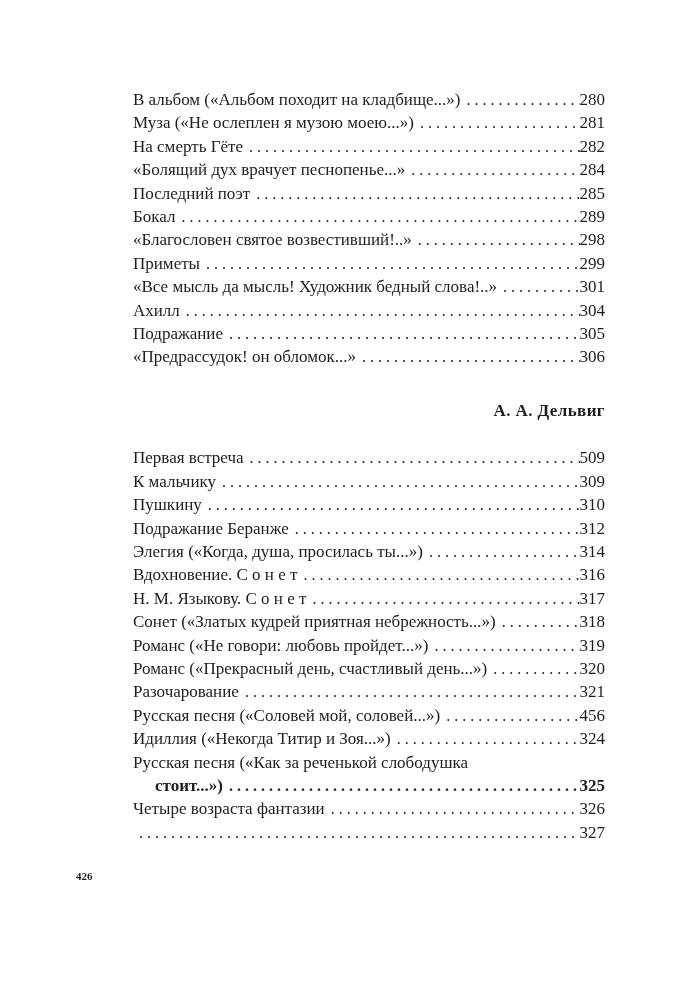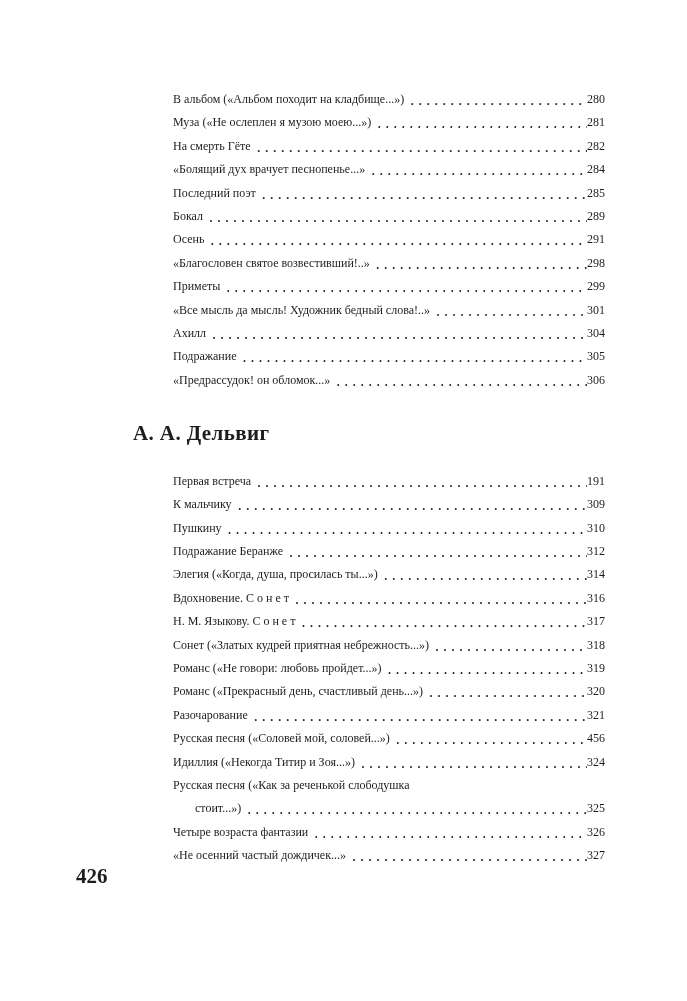--- a/index.html
+++ b/index.html
@@ -19,55 +19,54 @@
   }
   .content {
     position: absolute;
     left: 133px;
     top: 88px;
     width: 472px;
   }
   .toc-row {
     display: flex;
     align-items: flex-start;
-    font-size: 12px;
+    font-size: 17px;
     line-height: 23.4px;
     white-space: nowrap;
-    margin-left: 40px;
   }
   .toc-title { white-space: pre; }
-  .toc-cont { padding-left: 22px; }
+  .toc-cont { padding-left: 22px; font-weight: bold; }
   .toc-dots {
     flex: 1 1 0;
     overflow: hidden;
     white-space: nowrap;
     min-width: 0;
     padding-left: 6px;
     padding-right: 3px;
     letter-spacing: 4px;
     font-size: 16px;
   }
   .toc-dots::after {
     content: "..............................................................................................................";
   }
   .toc-page { flex: 0 0 auto; }
   .section-heading {
-    text-align: left;
+    text-align: right;
     font-weight: bold;
-    font-size: 21px;
+    font-size: 17px;
     line-height: 23.4px;
     margin-top: 30px;
     margin-bottom: 24px;
     letter-spacing: 0.4px;
   }
   .folio {
     position: absolute;
     left: 76px;
     top: 865px;
-    font-size: 21px;
+    font-size: 11px;
     line-height: 23.4px;
     font-weight: bold;
   }
 </style>
 </head>
 <body>
 
 <div class="page">
   <div class="folio">426</div>
   <div class="content">
@@ -96,25 +95,20 @@
           <span class="toc-title">Последний поэт</span>
           <span class="toc-dots"></span>
           <span class="toc-page">285</span>
         </div>
         <div class="toc-row">
           <span class="toc-title">Бокал</span>
           <span class="toc-dots"></span>
           <span class="toc-page">289</span>
         </div>
         <div class="toc-row">
-          <span class="toc-title">Осень</span>
-          <span class="toc-dots"></span>
-          <span class="toc-page">291</span>
-        </div>
-        <div class="toc-row">
           <span class="toc-title">«Благословен святое возвестивший!..»</span>
           <span class="toc-dots"></span>
           <span class="toc-page">298</span>
         </div>
         <div class="toc-row">
           <span class="toc-title">Приметы</span>
           <span class="toc-dots"></span>
           <span class="toc-page">299</span>
         </div>
         <div class="toc-row">
@@ -136,21 +130,21 @@
           <span class="toc-title">«Предрассудок! он обломок...»</span>
           <span class="toc-dots"></span>
           <span class="toc-page">306</span>
         </div>
       </div>
     <div class="section-heading">А. А. Дельвиг</div>
     <div class="toc-list">
         <div class="toc-row">
           <span class="toc-title">Первая встреча</span>
           <span class="toc-dots"></span>
-          <span class="toc-page">191</span>
+          <span class="toc-page">509</span>
         </div>
         <div class="toc-row">
           <span class="toc-title">К мальчику</span>
           <span class="toc-dots"></span>
           <span class="toc-page">309</span>
         </div>
         <div class="toc-row">
           <span class="toc-title">Пушкину</span>
           <span class="toc-dots"></span>
           <span class="toc-page">310</span>
@@ -212,19 +206,18 @@
           <span class="toc-title">стоит...»)</span>
           <span class="toc-dots"></span>
           <span class="toc-page">325</span>
         </div>
         <div class="toc-row">
           <span class="toc-title">Четыре возраста фантазии</span>
           <span class="toc-dots"></span>
           <span class="toc-page">326</span>
         </div>
         <div class="toc-row">
-          <span class="toc-title">«Не осенний частый дождичек...»</span>
           <span class="toc-dots"></span>
           <span class="toc-page">327</span>
         </div>
       </div>
   </div>
 </div>
 
 </body></html>

